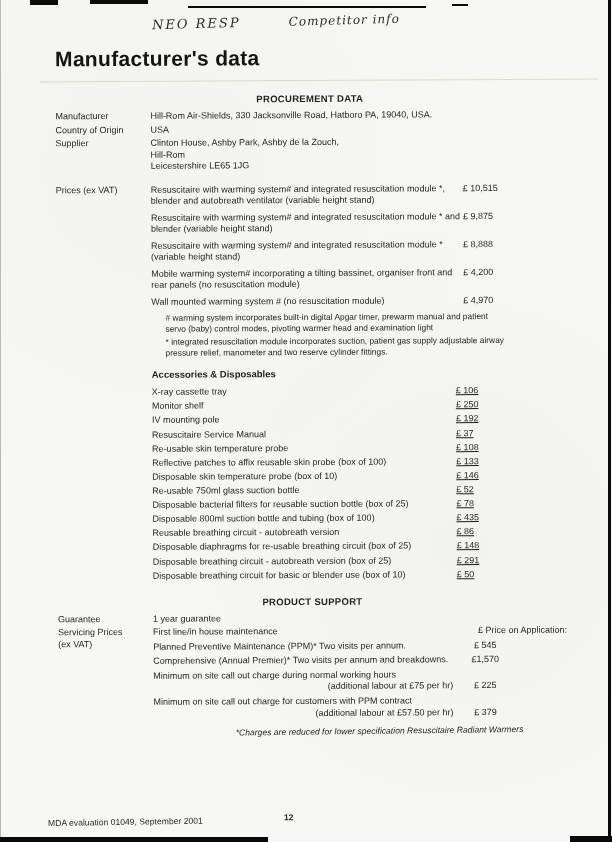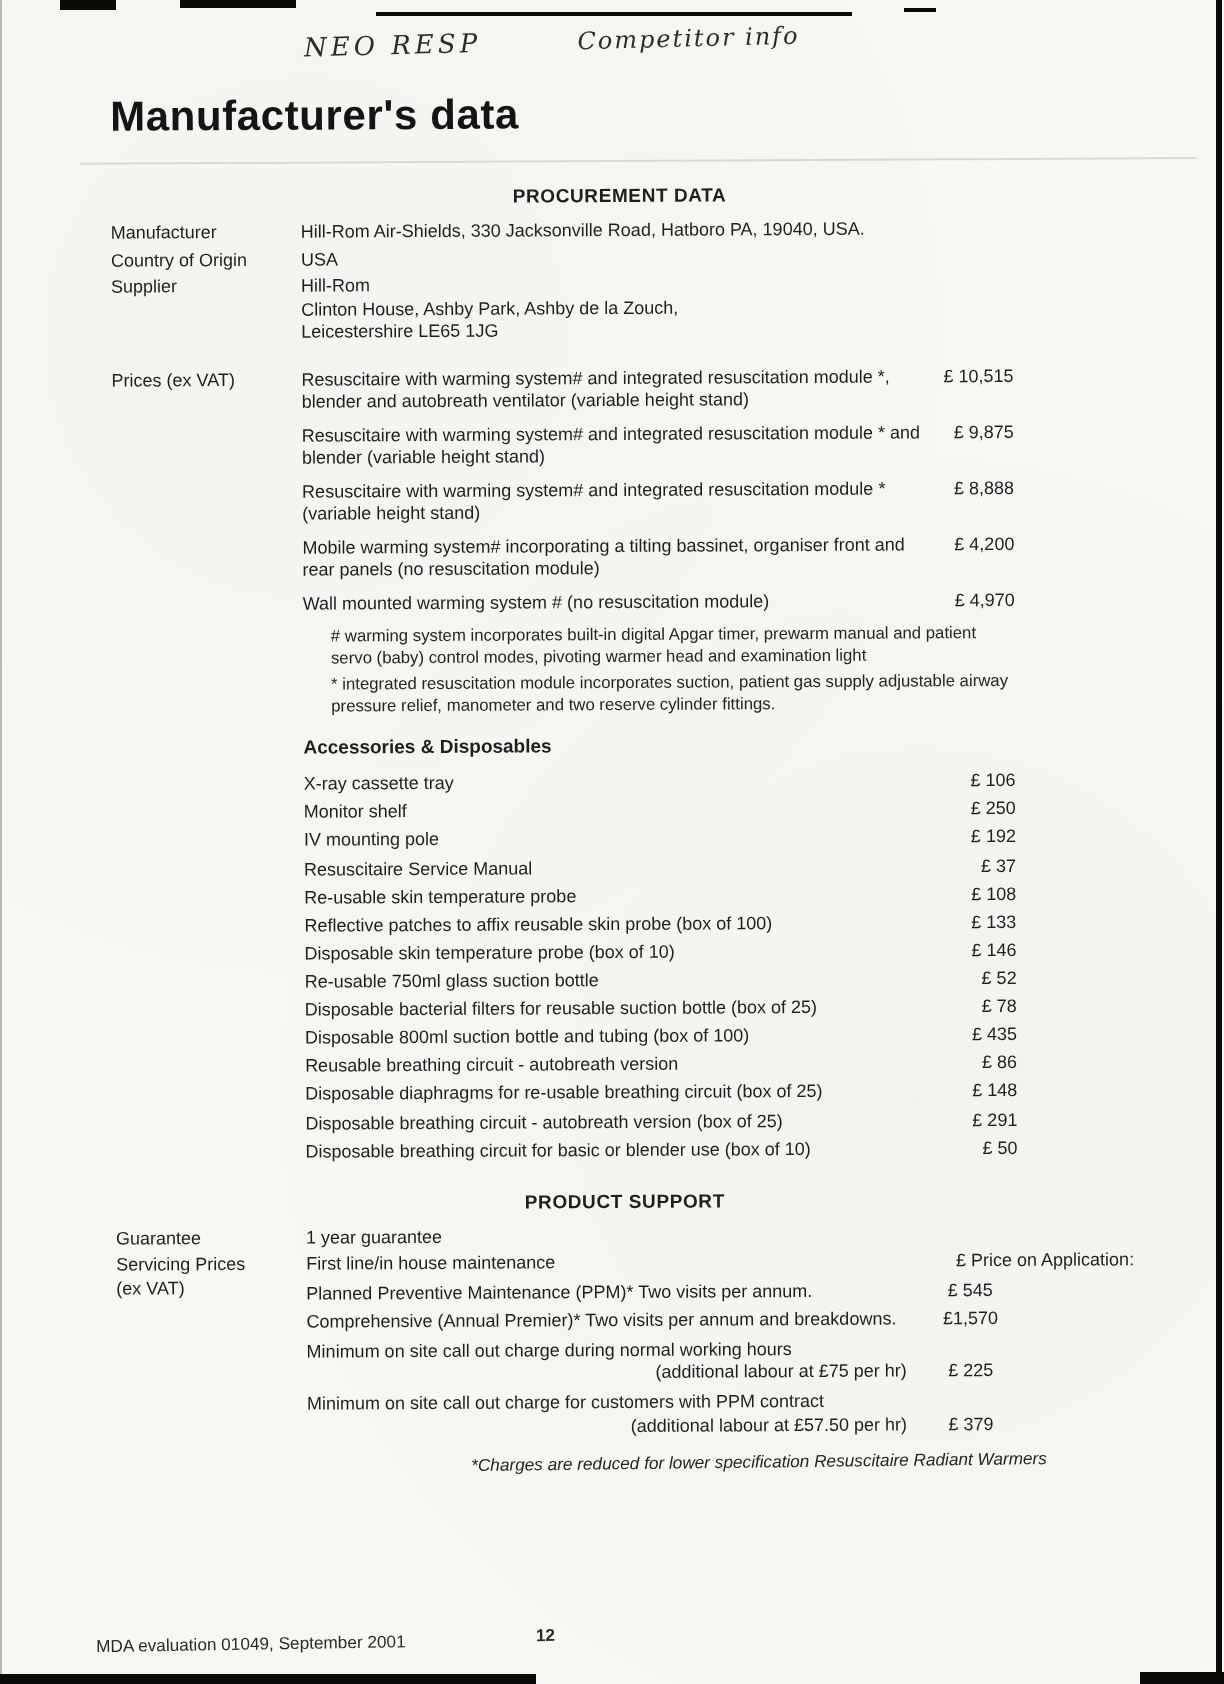--- a/index.html
+++ b/index.html
@@ -59,48 +59,48 @@
   .label { width: 95px; flex-shrink: 0; }
   .value { flex: 1; }
 
   .supplier-block { display: flex; }
   .supplier-lines { flex: 1; }
   .contact-lines { width: 178px; flex-shrink: 0; }
 
   .prices-row { margin-top: 12px; }
   .price-item { display: flex; margin-bottom: 5px; padding-right: 58px; }
   .price-item .desc { width: 312px; flex-shrink: 0; }
-  .price-item .amt { flex: 1; text-align: right; white-space: nowrap; }
+  .price-item .amt { flex: 1; text-align: left; white-space: nowrap; }
 
   .note {
     width: 340px; margin: 2px 0 2px 14px;
     font-size: 8.4px; line-height: 1.3; color: #242424;
   }
 
   .acc-heading { font-weight: bold; font-size: 9.5px; margin: 10px 0 6px; }
   .acc-item { display: flex; margin-bottom: 2.6px; padding-right: 58px; }
   .acc-item .desc { flex: 1; }
-  .acc-item .amt { width: 52px; text-align: right; white-space: nowrap; flex-shrink: 0; }
+  .acc-item .amt { width: 52px; text-align: left; white-space: nowrap; flex-shrink: 0; text-decoration: underline; }
 
   .sup-item { display: flex; margin-bottom: 3px; padding-right: 58px; align-items: flex-end; }
   .sup-item.wide { padding-right: 0; }
   .sup-item .desc { flex: 1; }
   .sup-item .desc .desc2 { text-align: right; padding-right: 8px; }
   .sup-item .amt { min-width: 48px; text-align: center; white-space: nowrap; flex-shrink: 0; }
 
   .footnote {
     margin: 7px 0 0 82px; font-style: italic; font-size: 8.6px;
     transform: rotate(-0.4deg); color: #242424;
   }
 
   .footer {
     position: absolute; bottom: 18px; left: 48px; right: 48px;
     font-size: 8.6px; color: #2a2a2a; transform: rotate(-0.9deg);
   }
-  .footer .footer-page { position: absolute; left: 220px; top: -2px; font-weight: bold; }
+  .footer .footer-page { position: absolute; left: 236px; top: -2px; font-weight: bold; }
 </style>
 </head>
 <body>
 
 <div class="page">
 
   <div class="artifact a-top1"></div>
   <div class="artifact a-top2"></div>
   <div class="artifact a-topline"></div>
   <div class="artifact a-top3"></div>
@@ -130,22 +130,22 @@
 
       <div class="row">
         <div class="label">Country of Origin</div>
         <div class="value">USA</div>
       </div>
 
       <div class="row">
         <div class="label">Supplier</div>
         <div class="value supplier-block">
           <div class="supplier-lines">
+            <div>Clinton House, Ashby Park, Ashby de la Zouch,</div>
             <div>Hill-Rom</div>
-            <div>Clinton House, Ashby Park, Ashby de la Zouch,</div>
             <div>Leicestershire  LE65 1JG</div>
           </div>
         </div>
       </div>
 
       <div class="row prices-row">
         <div class="label">Prices (ex VAT)</div>
         <div class="value">
 
           <div class="price-item">

